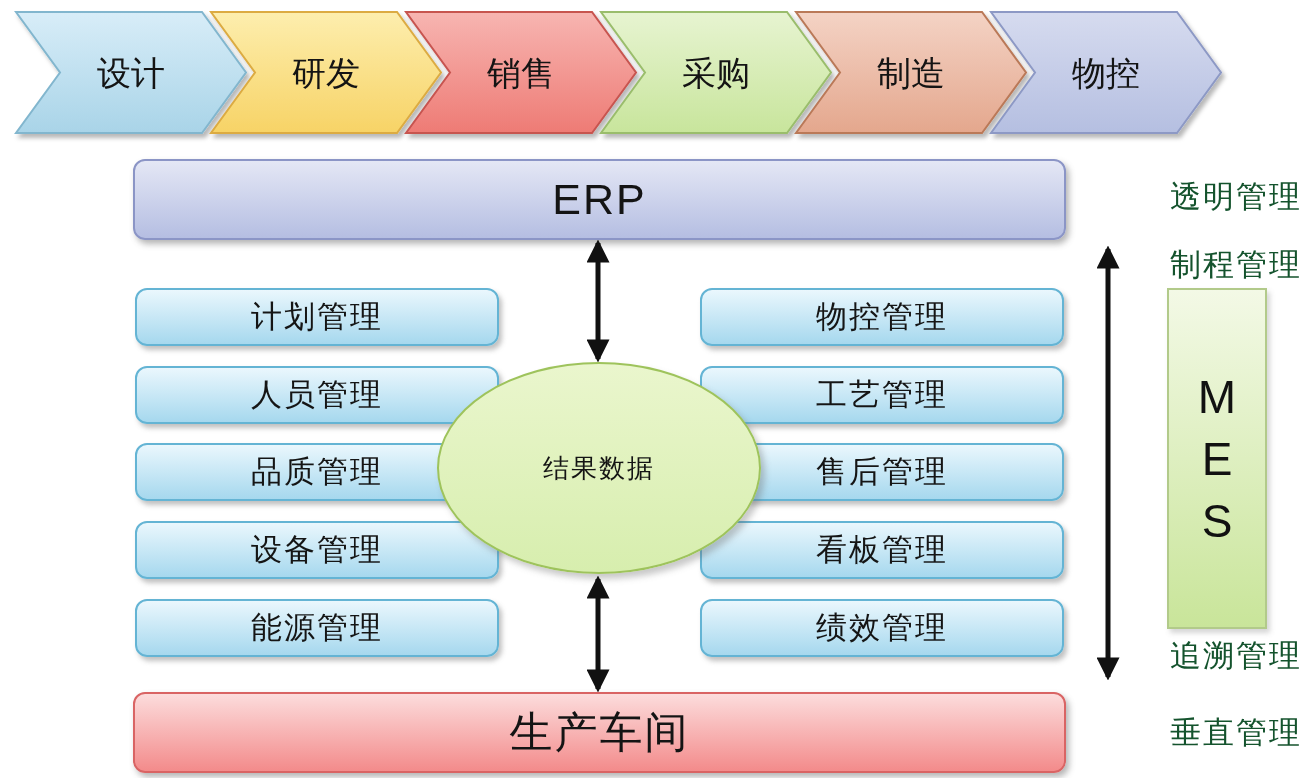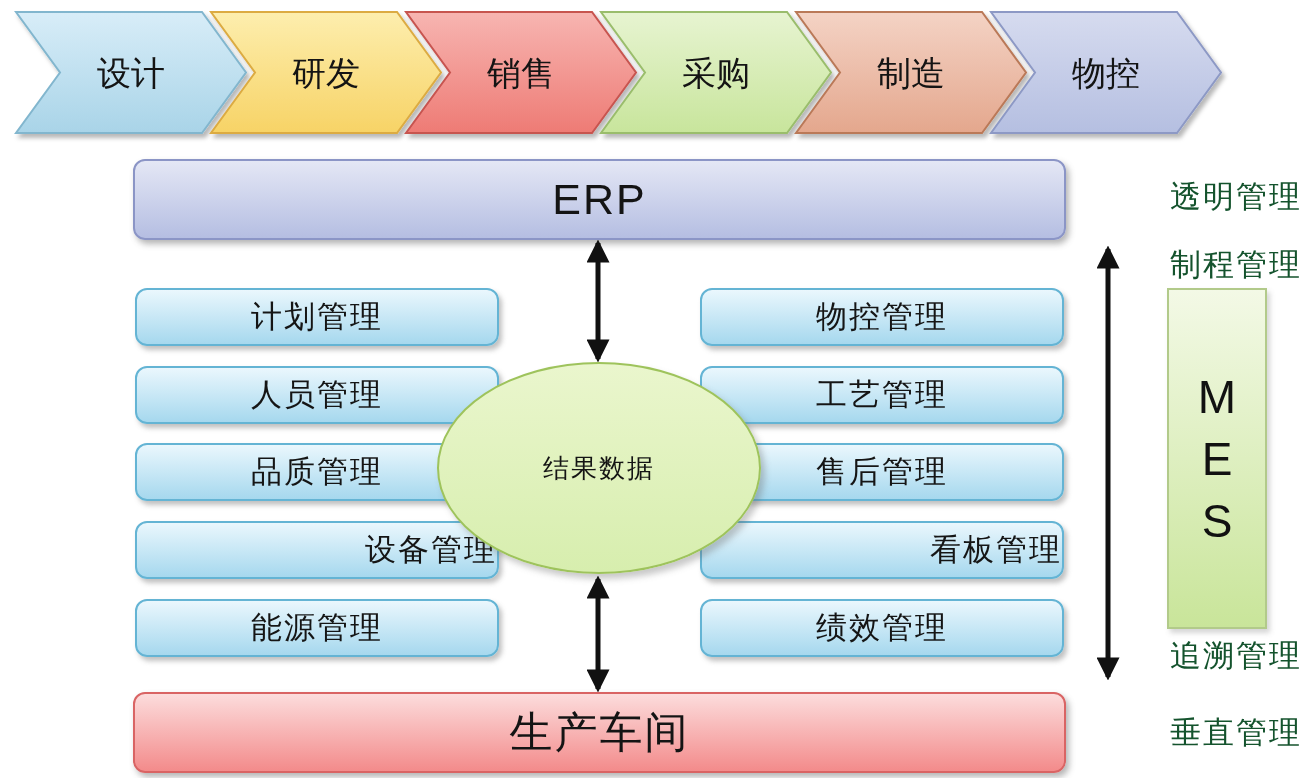--- a/index.html
+++ b/index.html
@@ -26,21 +26,21 @@
   .module-box {
     position:absolute; width:360px; height:54px; border-radius:12px;
     background:linear-gradient(#eaf7fd,#a6d8ee); border:2px solid #64b4d4;
     display:flex; align-items:center; justify-content:center;
     font-size:31px; letter-spacing:2px; color:#151515;
     box-shadow:3px 4px 5px rgba(100,100,100,.4);
   }
   .col-left  { left:135px; }
   .col-right { left:700px;font-family:Liberation Serif, serif; }
   .row-0 { top:288px; } .row-1 { top:366px; } .row-2 { top:443px; }
-  .row-3 { top:521px;justify-content:flex-end; } .row-4 { top:599px; }
+  .row-3 { top:521px; } .row-4 { top:599px; }
 
   
   #result-ellipse {
     position:absolute; left:437px; top:362px; width:320px; height:208px;
     border-radius:50%; background:linear-gradient(#eaf6cd,#d7eeae);
     border:2px solid #9ec35c; display:flex; align-items:center; justify-content:center;
     font-size:26px; letter-spacing:2px; box-shadow:4px 5px 6px rgba(100,100,100,.35);
   }
 
   

